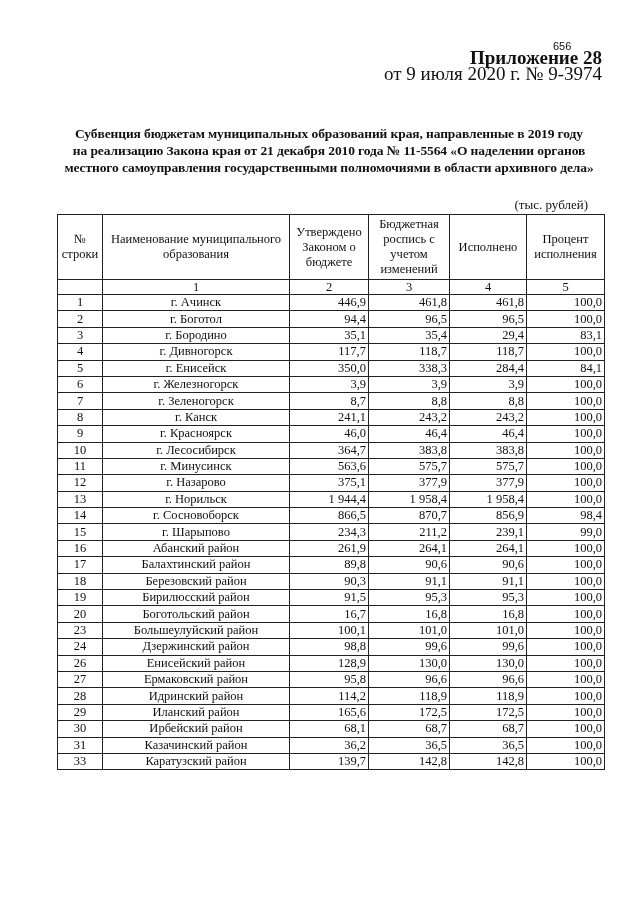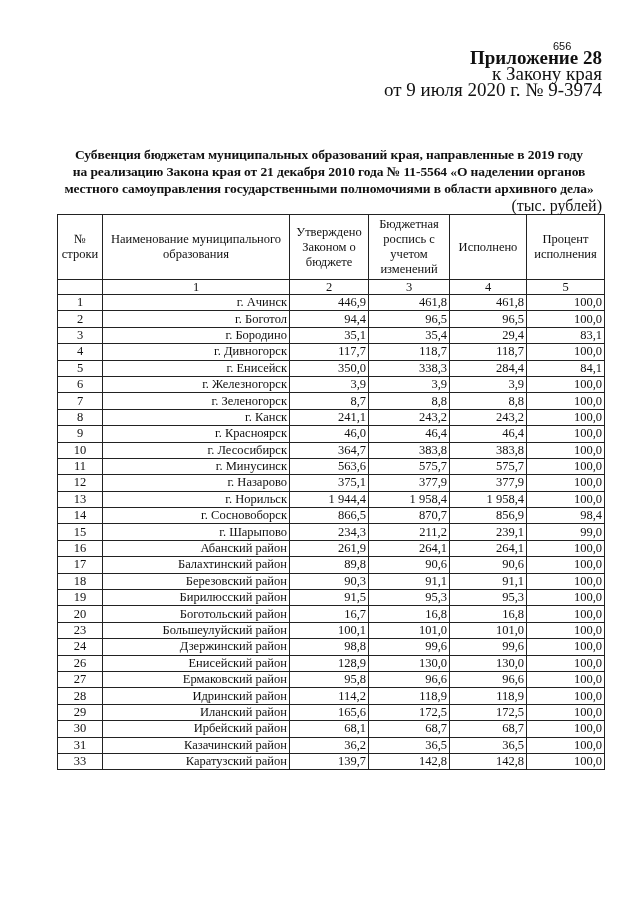--- a/index.html
+++ b/index.html
@@ -11,26 +11,26 @@
     position: absolute; top: 40px; left: 553px;
     font-family: "Liberation Sans", "DejaVu Sans", sans-serif;
     font-size: 11px;
   }
   .appendix {
     position: absolute; right: 38px; top: 50px; text-align: right;
     font-size: 19px; line-height: 16px;
   }
   .appendix .bold { font-weight: bold; }
   .doc-title {
-    position: absolute; left: 40px; width: 578px; top: 146px;
+    position: absolute; left: 40px; width: 578px; top: 125px;
     text-align: center; font-weight: bold; font-size: 13.5px; line-height: 17px;
     letter-spacing: -0.1px;
   }
   .units {
-    position: absolute; top: 197px; right: 38px; font-size: 16px;
+    position: absolute; top: 197px; right: 52px; font-size: 13px;
   }
   table.data {
     position: absolute; left: 57px; top: 214px;
     border-collapse: collapse; table-layout: fixed;
     width: 547px; font-size: 13px;
   }
   table.data col.c0 { width: 45px; }
   table.data col.c1 { width: 187px; }
   table.data col.c2 { width: 79px; }
   table.data col.c3 { width: 81px; }
@@ -39,31 +39,30 @@
   table.data th, table.data td {
     border: 1px solid #222; padding: 0 2px; overflow: hidden; white-space: nowrap;
   }
   table.data th {
     font-weight: normal; text-align: center; white-space: normal;
     line-height: 15px; height: 64px; font-size: 12.5px;
   }
   table.data tr.idx td { text-align: center; height: 14px; line-height: 14px; font-size: 12.5px; }
   table.data tr.row td { height: 15.4px; line-height: 15px; font-size: 12.5px; }
   td.num { text-align: center; }
-  td.name { text-align: right; padding-left: 3px; }
+  td.name { text-align: center; padding-left: 3px; }
   td.val { text-align: right; padding-right: 1px; }
 </style>
 </head>
 <body>
 
 <div class="page-number">656</div>
 
 <div class="appendix">
   <div class="bold">Приложение 28</div>
-  <div>к Закону края</div>
   <div>от 9 июля 2020 г.  № 9-3974</div>
 </div>
 
 <div class="doc-title">
   <div>Субвенция бюджетам муниципальных образований края, направленные в 2019 году</div>
   <div>на реализацию Закона края от 21 декабря 2010 года № 11-5564 «О наделении органов</div>
   <div>местного самоуправления  государственными полномочиями в области архивного дела»</div>
 </div>
 
 <div class="units">(тыс. рублей)</div>

